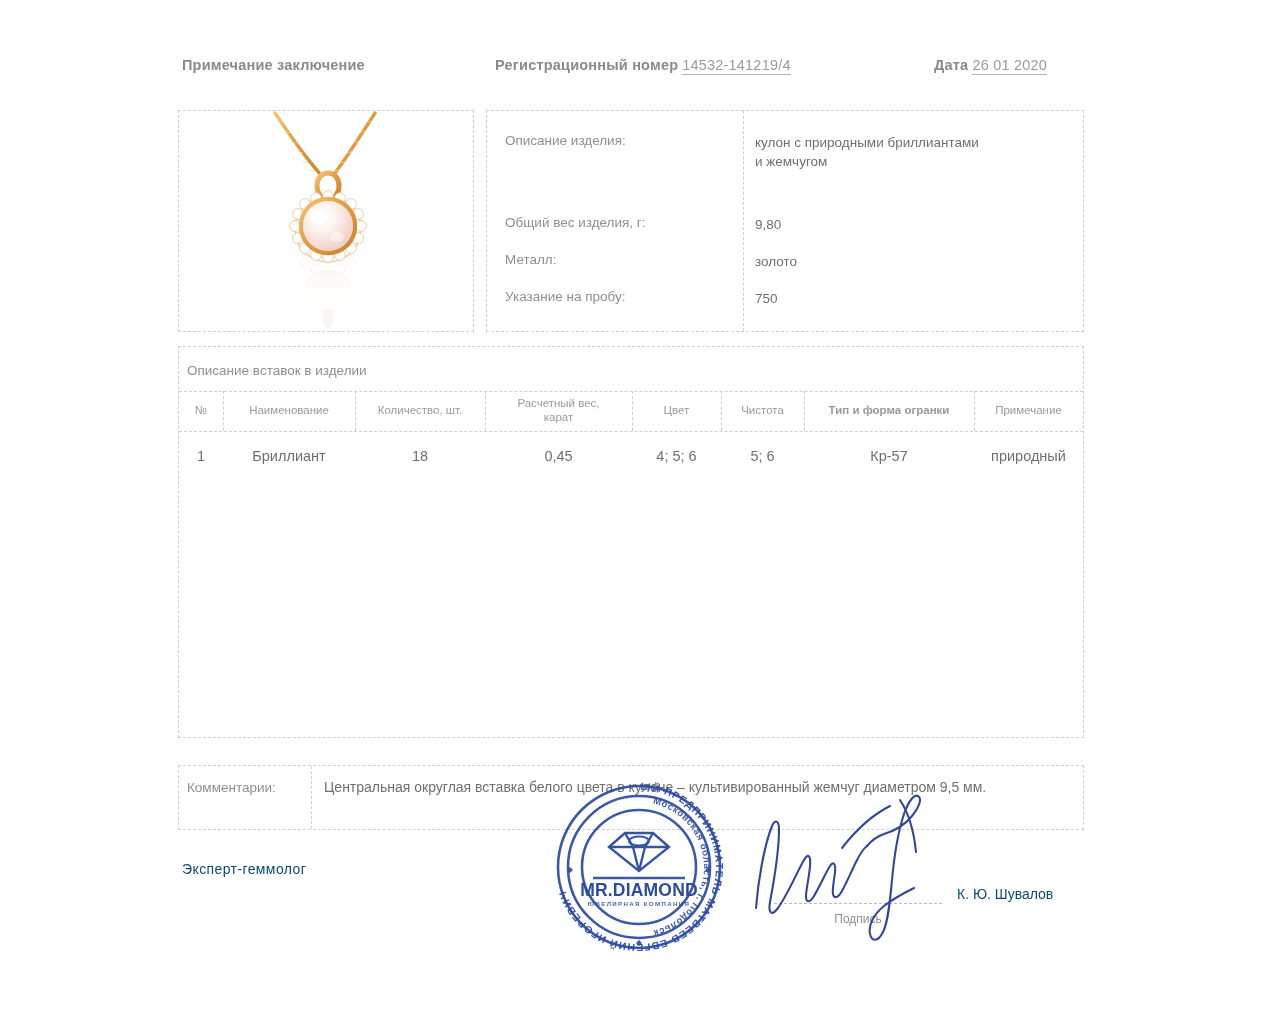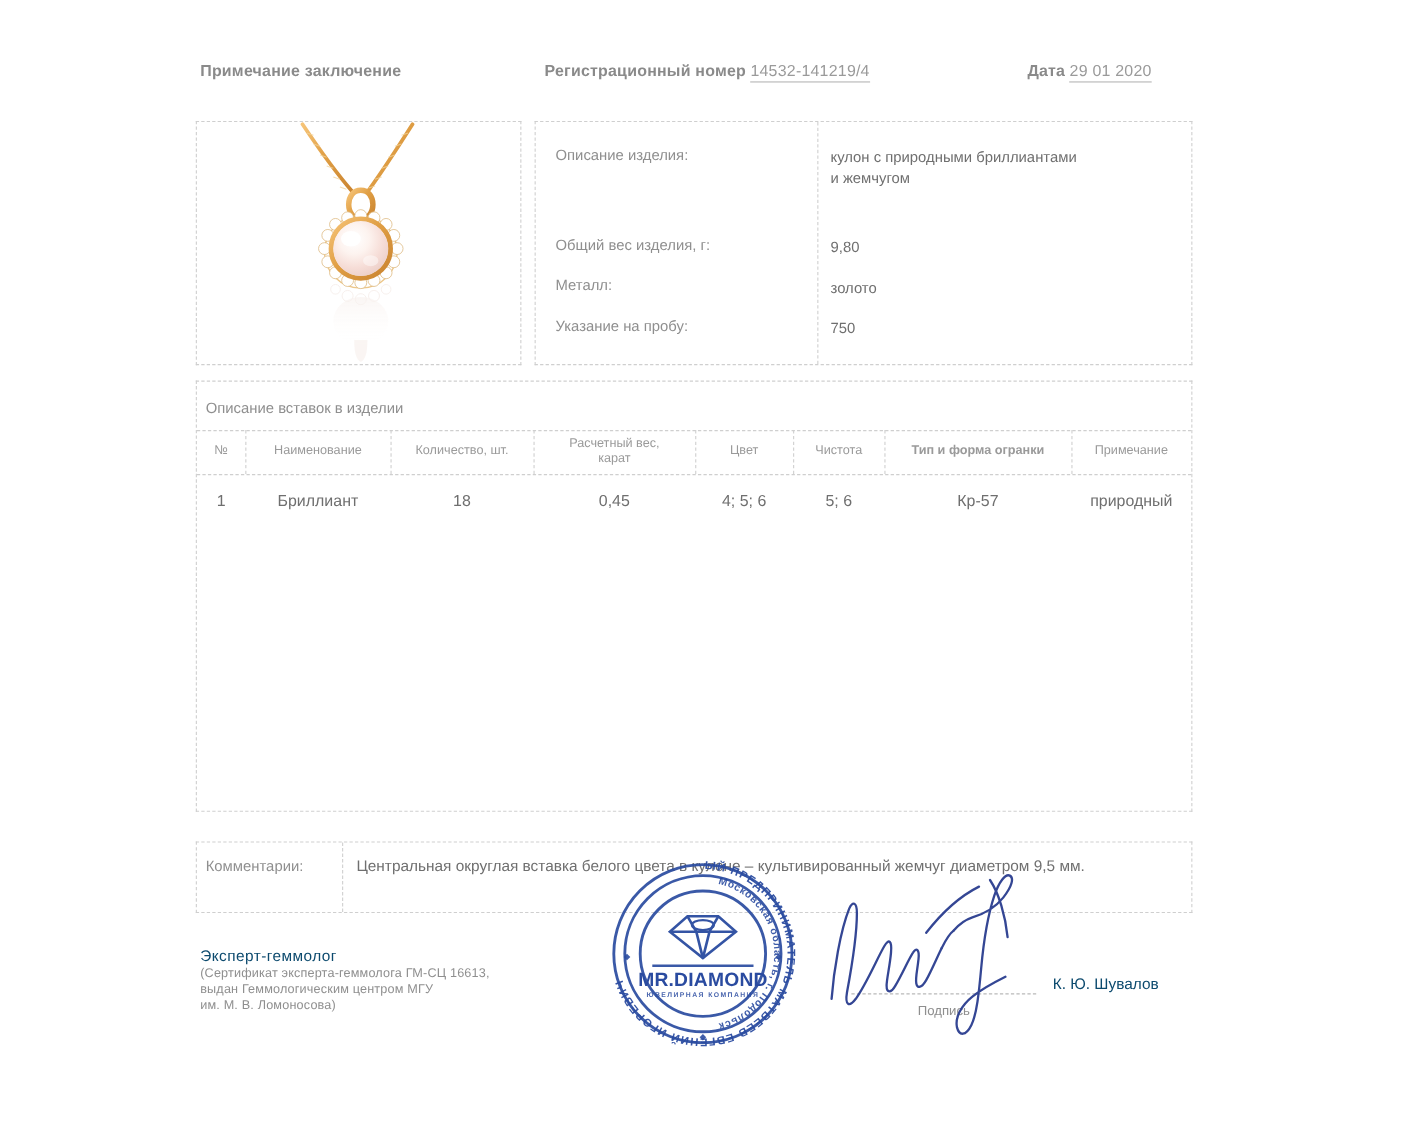--- a/index.html
+++ b/index.html
@@ -202,21 +202,21 @@
 <body>
 
 <div class="page">
 
   <div class="header">
     <div class="hdr-title">Примечание заключение</div>
     <div class="hdr-reg">
       <span>Регистрационный номер</span><span class="hdr-reg-val">14532-141219/4</span>
     </div>
     <div class="hdr-date">
-      <span>Дата</span><span class="hdr-date-val">29 01 2020</span>
+      <span>Дата</span><span class="hdr-date-val">26 01 2020</span>
     </div>
   </div>
 
   <div class="photo-box">
     <svg width="294" height="220" viewBox="0 0 294 220">
       <defs>
         <linearGradient id="goldG" x1="0" y1="0" x2="1" y2="1">
           <stop offset="0%" stop-color="#f6c478"></stop>
           <stop offset="45%" stop-color="#e09f45"></stop>
           <stop offset="100%" stop-color="#c9832f"></stop>
@@ -345,23 +345,20 @@
     </div>
   </div>
 
   <div class="comments-box">
     <div class="comments-divider"></div>
     <div class="comments-label">Комментарии:</div>
     <div class="comments-text">Центральная округлая вставка белого цвета в кулоне – культивированный жемчуг диаметром 9,5 мм.</div>
   </div>
 
   <div class="expert-title">Эксперт-геммолог</div>
-  <div class="expert-cert">(Сертификат эксперта-геммолога ГМ-СЦ 16613,
-выдан Геммологическим  центром МГУ
-им. М. В. Ломоносова)</div>
 
   <div class="sig-line"></div>
   <div class="sig-caption">Подпись</div>
   <div class="sig-name">К. Ю. Шувалов</div>
 
   <div class="stamp">
     <svg width="184" height="184" viewBox="0 0 184 184">
       <defs>
         <path id="arcOuter" d="M 92,92 m 0,-77 a 77,77 0 1,1 -0.1,0"></path>
         <path id="arcInner" d="M 92,92 m 0,-65 a 65,65 0 1,1 -0.1,0"></path>

